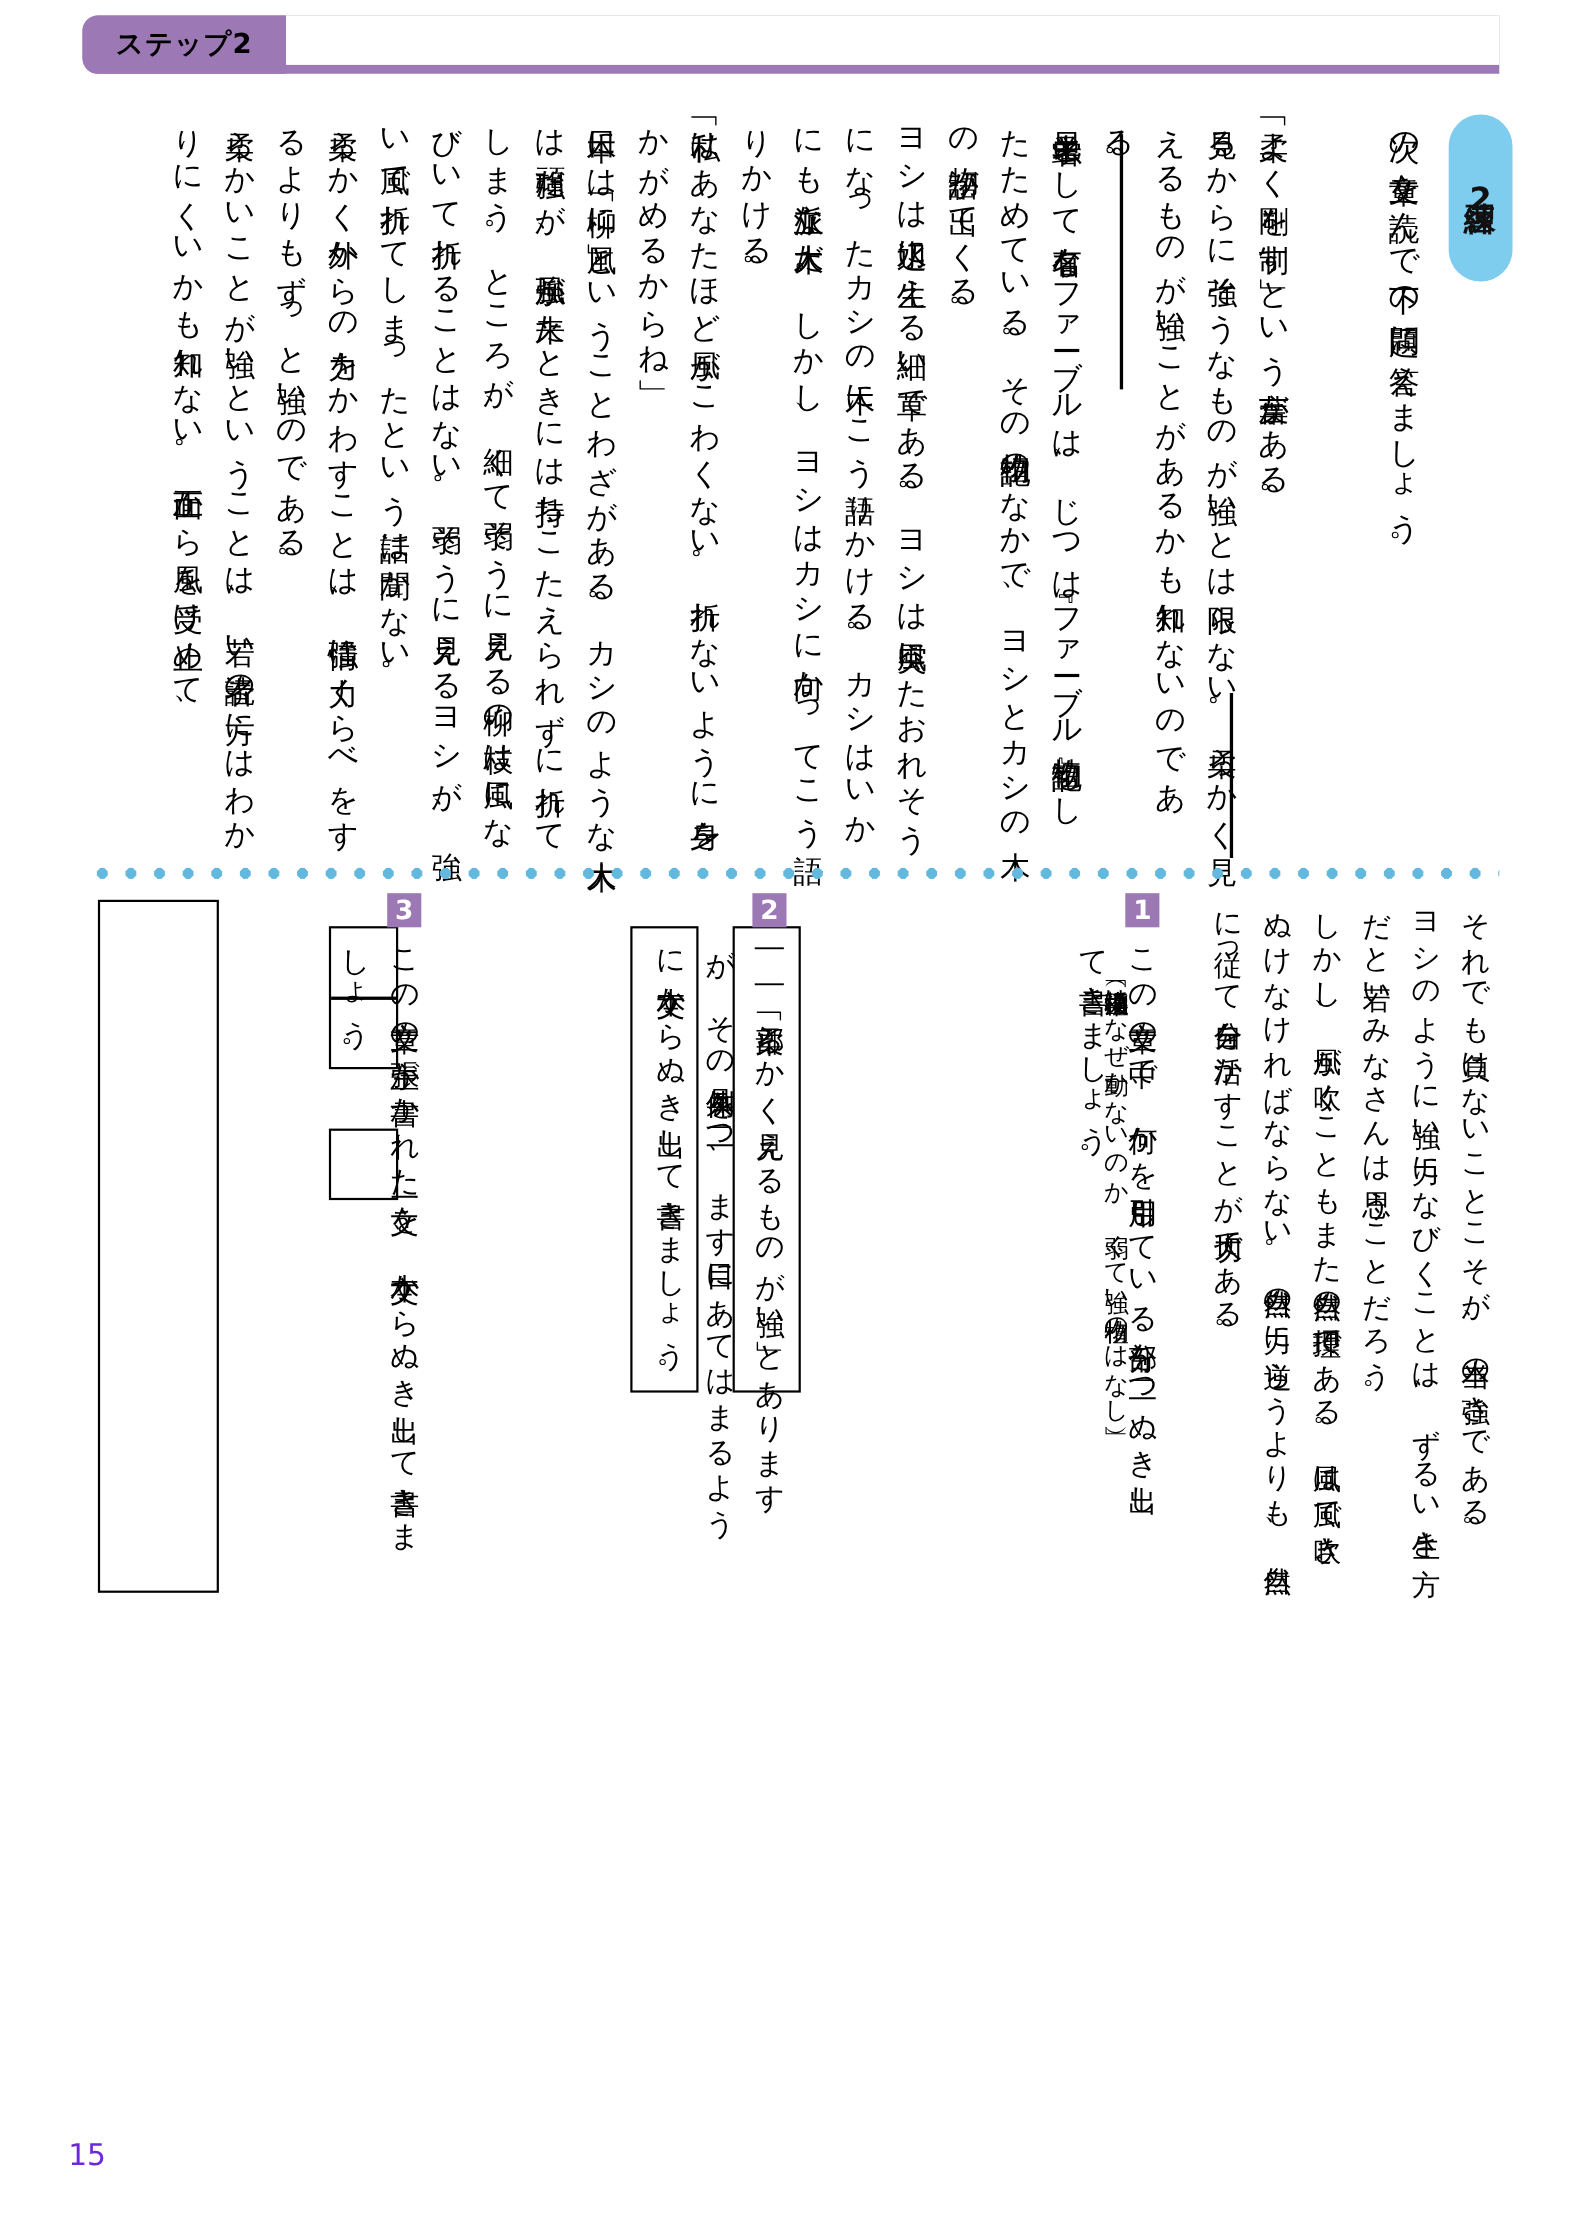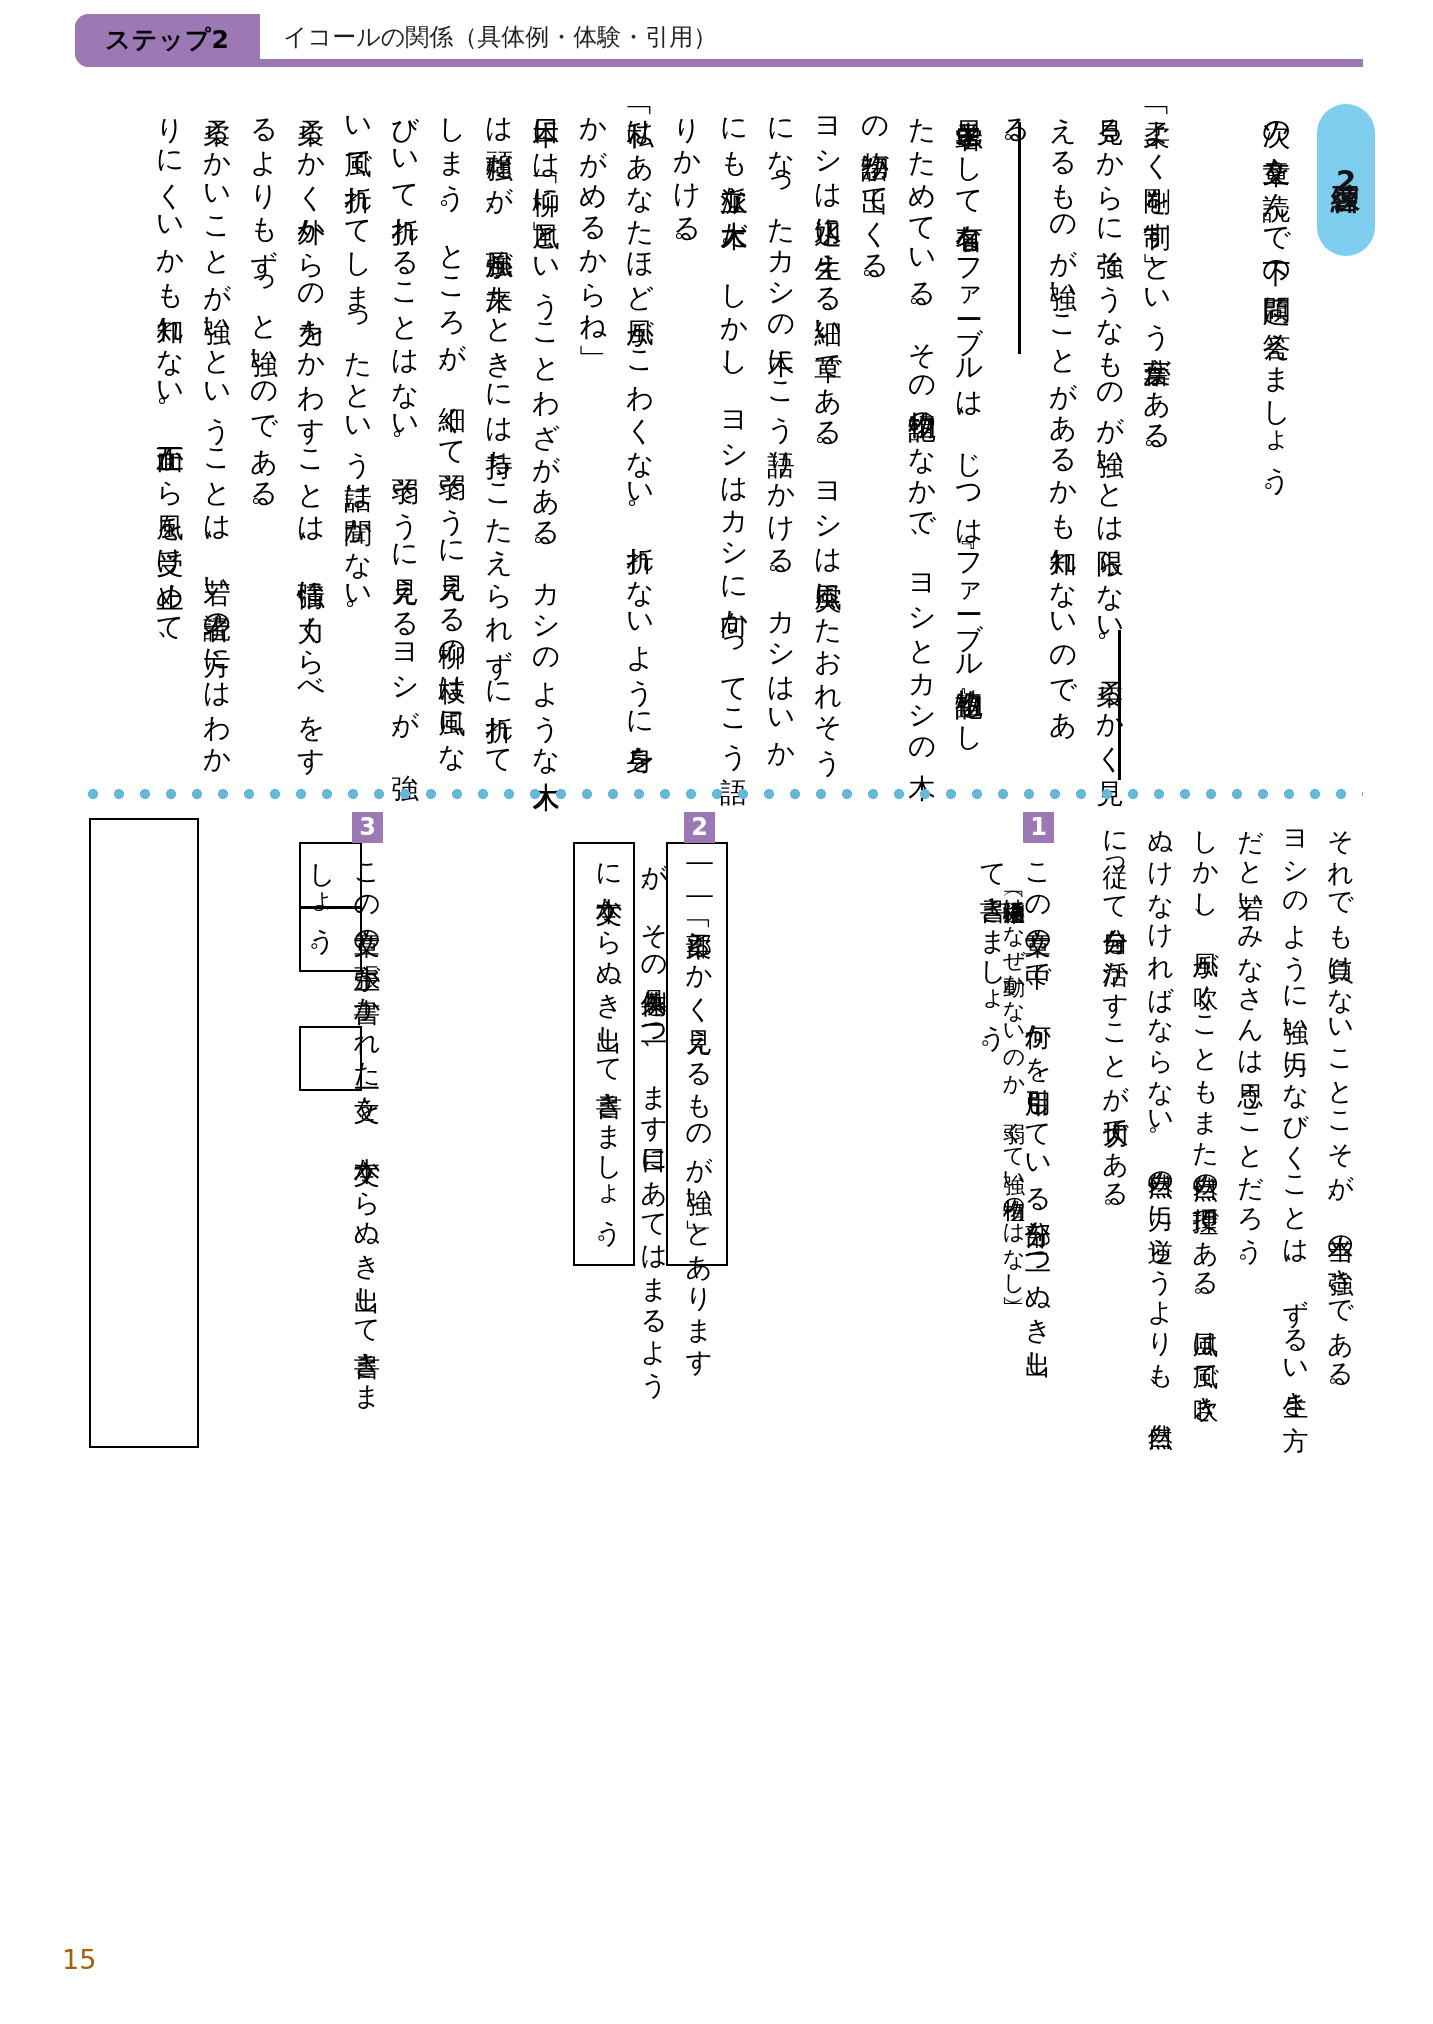--- a/index.html
+++ b/index.html
@@ -211,31 +211,30 @@
 
   #q3-box { left: 89px; top: 818px; width: 110px; height: 630px; }
 
   
   #page-number {
     position: absolute;
     left: 62px;
     top: 1944px;
     font-family: "DejaVu Sans", "Liberation Sans", sans-serif;
     font-size: 27px;
-    color: #a16207;
+    color: #6d28d9;
   }
 </style>
 </head>
 <body>
 
 <div id="header-bar">
   <div id="header-underline"></div>
   <div id="header-white"></div>
   <div id="step-chip">ステップ2</div>
-  <div id="header-title">イコールの関係（具体例・体験・引用）</div>
 </div>
 
 <div id="practice-badge">練習2</div>
 
 <div class="vblock" id="instruction-line">次の文章を読んで下の問題に答えましょう。</div>
 
 <div class="vblock" id="passage-upper">「柔よく剛を制す」という言葉がある。
 見るからに強そうなものが強いとは限らない。柔らかく見えるものが強いことがあるかも知れないのである。
 昆虫学者として有名なファーブルは、じつは『ファーブル植物記』もしたためている。その植物記のなかで、ヨシとカシの木の物語が出てくる。
 ヨシは水辺に生える細い草である。ヨシは突風にたおれそうになったカシの木にこう語りかける。カシはいかにも立派な大木だ。しかし、ヨシはカシに向かってこう語りかける。

